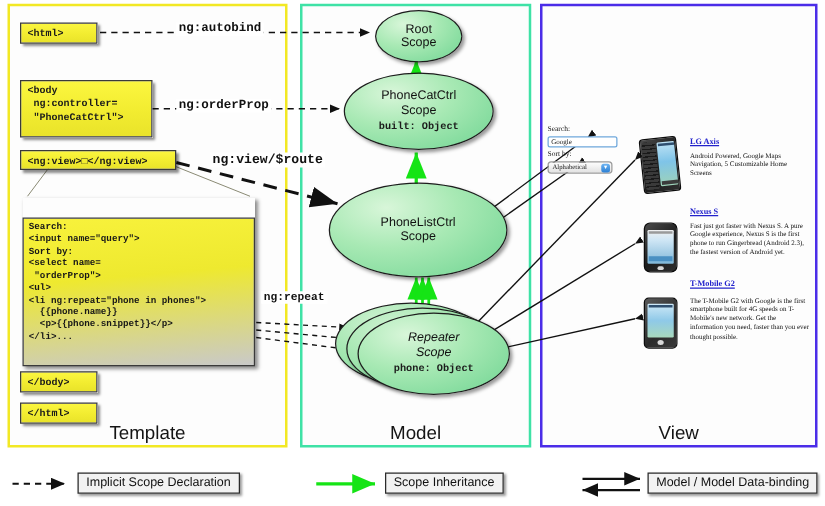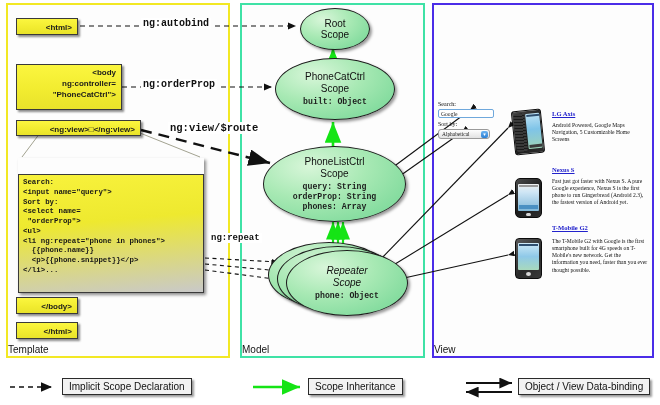--- a/index.html
+++ b/index.html
@@ -8,33 +8,32 @@
     width:660px;height:405px;overflow:hidden;position:relative;
   }
   #stage{position:relative;width:660px;height:405px;background:#ffffff;}
 
   
   .col{position:absolute;top:3px;height:355px;background:#fdfdfd;box-sizing:border-box;}
   .col.template{left:6px;width:224px;border:2px solid #f2e824;}
   .col.model{left:240px;width:185px;border:2px solid #3fe2a6;}
   .col.view{left:432px;width:222px;border:2px solid #4b2de8;}
   .col-label{
-    position:absolute;bottom:1px;width:100%;
-    font-size:10px;color:#141414;font-family:"Liberation Sans",sans-serif;
+    position:absolute;bottom:1px;width:100%;text-align:center;
+    font-size:15px;color:#141414;font-family:"Liberation Sans",sans-serif;
   }
 
   
   .ybox{
     position:absolute;background:#f7f13a;border:1.5px solid #3a3a3a;
     box-shadow:2px 2px 2px rgba(0,0,0,.45);
-    font-family:Liberation Sans, sans-serif;
+    font-family:Liberation Mono, monospace;
     font-weight:bold;font-size:8px;color:#1b1b1b;
     padding:3px 5px;line-height:1.35;white-space:pre;
     box-sizing:border-box;
-    text-align:right;
   }
   .ybox.grad{
     background:linear-gradient(180deg,#fbf63f 0%,#f2ec30 55%,#e9e32a 100%);
   }
 
   
   .tmpl-card{
     position:absolute;left:18px;top:158px;width:186px;height:135px;
     box-shadow:2px 2px 3px rgba(0,0,0,.45);
   }
@@ -232,23 +231,20 @@
 
   <div class="scope" style="left:275px;top:58px;width:120px;height:62px;">
     <div class="title" style="white-space:pre-line;">PhoneCatCtrl
 Scope</div>
     <div class="props">built: Object</div>
   </div>
 
   <div class="scope" style="left:263px;top:146px;width:143px;height:76px;">
     <div class="title" style="white-space:pre-line;">PhoneListCtrl
 Scope</div>
-    <div class="props">query: String
-orderProp: String
-phones: Array</div>
   </div>
 
   <div class="scope ghost" style="left:268px;top:242px;width:122px;height:66px;"></div>
   <div class="scope ghost" style="left:277px;top:246px;width:122px;height:66px;"></div>
   <div class="scope" style="left:286px;top:250px;width:122px;height:66px;">
     <div class="title" style="white-space:pre-line;font-style:italic;">Repeater
 Scope</div>
     <div class="props">phone: Object</div>
   </div>
 
@@ -305,16 +301,16 @@
           <path d="M8,0 L1,3 L8,6 z" fill="#111"></path>
         </marker>
       </defs>
       <path d="M10,17 L52,17" stroke="#111" stroke-width="1.6" stroke-dasharray="5,4" fill="none" marker-end="url(#lg-blk)"></path>
       <path d="M253,17 L300,17" stroke="#15e415" stroke-width="2.6" fill="none" marker-end="url(#lg-grn)"></path>
       <path d="M466,13 L512,13" stroke="#111" stroke-width="1.8" fill="none" marker-end="url(#lg-blk)"></path>
       <path d="M466,22 L512,22" stroke="#111" stroke-width="1.8" fill="none" marker-start="url(#lg-blk-s)"></path>
     </svg>
     <div class="lg-box" style="left:62px;top:8px;">Implicit Scope Declaration</div>
     <div class="lg-box" style="left:308px;top:8px;">Scope Inheritance</div>
-    <div class="lg-box" style="left:518px;top:8px;">Object / View Data-binding</div>
+    <div class="lg-box" style="left:518px;top:8px;">Model / Model Data-binding</div>
   </div>
 
 </div>
 
 </body></html>

